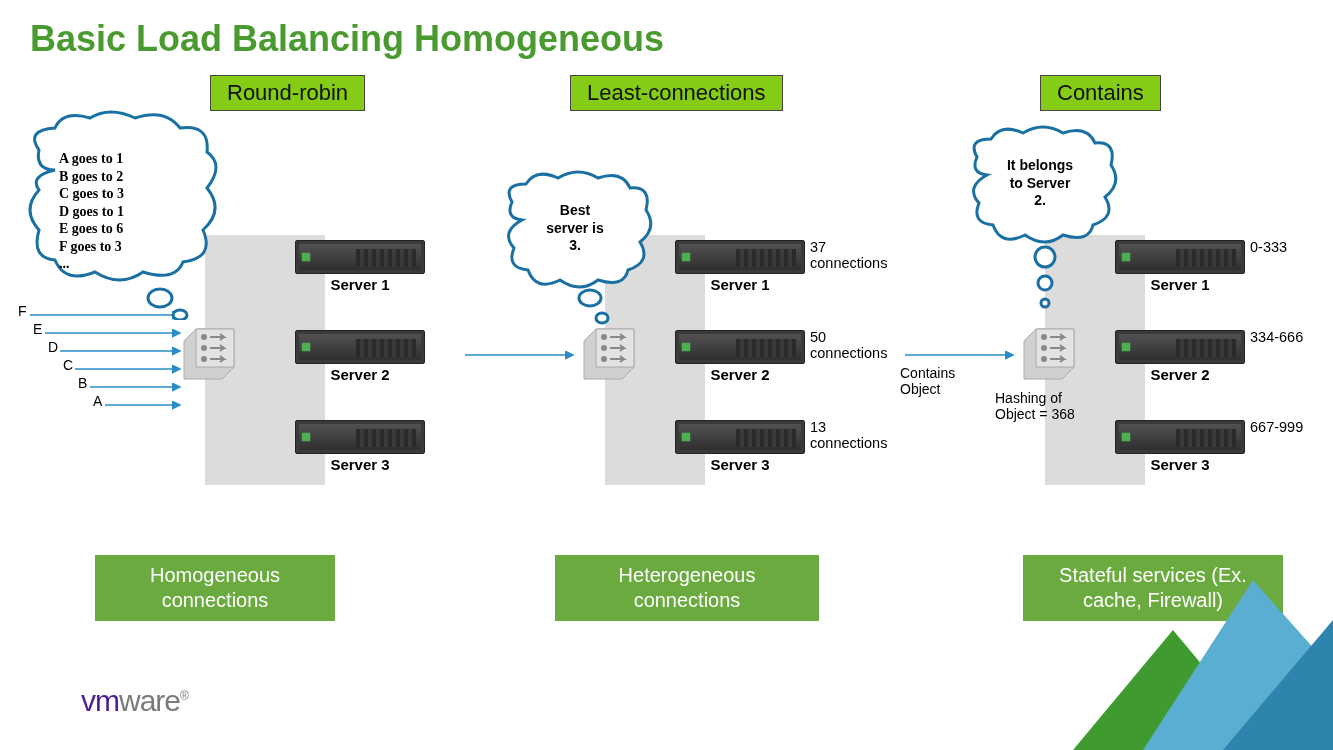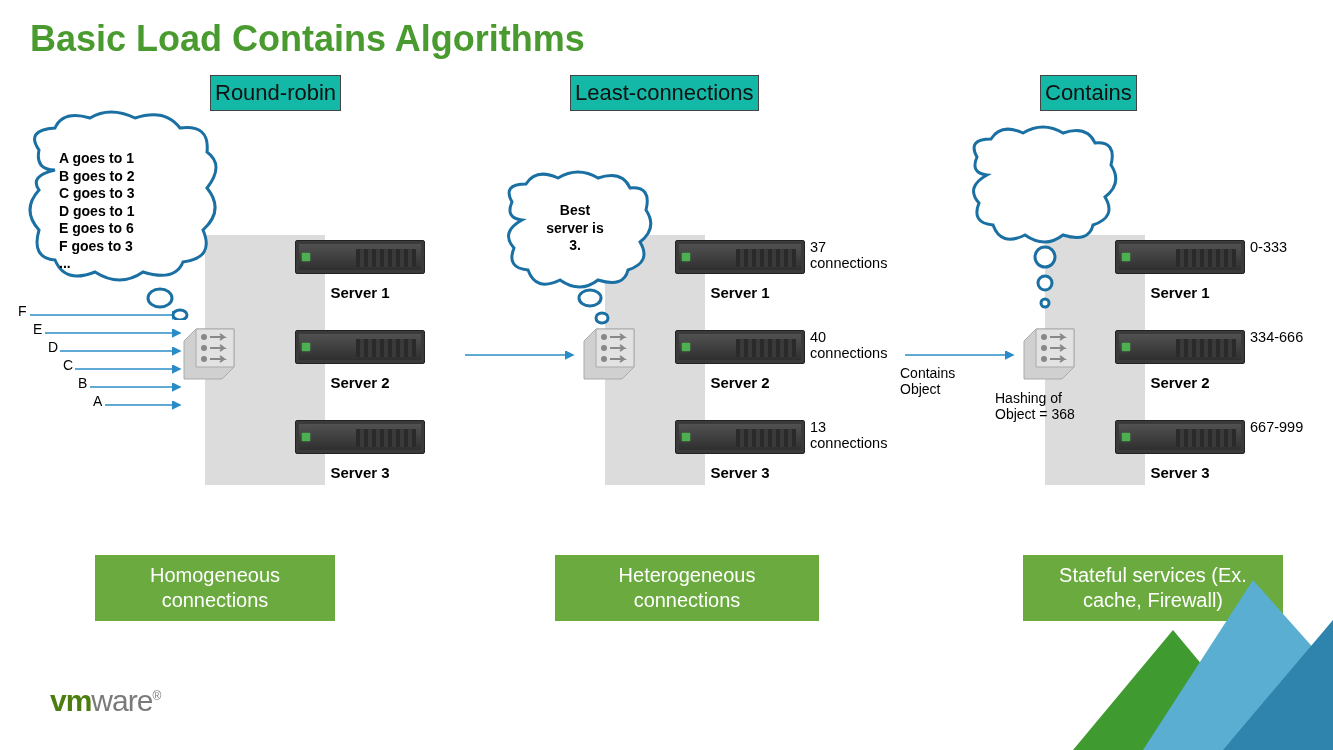--- a/index.html
+++ b/index.html
@@ -25,22 +25,22 @@
     width: 430px;
     height: 500px;
   }
   .col1 { left: 10px; }
   .col2 { left: 445px; }
   .col3 { left: 880px; }
 
   .algo-label {
     position: absolute;
     border: 1px solid #444;
-    background: #14b8a6;
-    padding: 4px 4px;
+    background: #84cc16;
+    padding: 4px 16px;
     font-size: 22px;
     color: #111;
     white-space: nowrap;
   }
   .col1 .algo-label { left: 200px; top: 0; }
   .col2 .algo-label { left: 125px; top: 0; }
   .col3 .algo-label { left: 160px; top: 0; }
 
   
   .cloud {
@@ -89,21 +89,21 @@
     content: '';
     position: absolute; right: 8px; top: 8px;
     width: 60px; height: 18px;
     background: repeating-linear-gradient(90deg,#2a2a2a 0 4px,#3a3a3a 4px 8px);
     border-radius: 1px;
   }
   .server .label {
     text-align: center;
     font-weight: bold;
     font-size: 15px;
-    margin-top: 10px;
+    margin-top: 2px;
   }
   .server .side-text {
     position: absolute;
     left: 135px;
     top: 0;
     font-size: 14.5px;
     line-height: 1.1;
     white-space: nowrap;
   }
 
@@ -146,41 +146,41 @@
 
   
   .brand {
     position: absolute;
     left: 50px;
     bottom: 32px;
     font-size: 30px;
     color: #7a7a7a;
     letter-spacing: -1px;
   }
-  .brand b { font-weight: 700; color: #4d7c0f; }
+  .brand b { font-weight: 400; color: #4c1d95; margin-left: 31px; }
   .brand .reg { font-size: 12px; vertical-align: super; }
 
   .tri {
     position: absolute;
     bottom: 0;
     right: 0;
     width: 400px;
     height: 200px;
     pointer-events: none;
   }
 </style>
 </head>
 <body>
 
-<div class="title">Basic Load Contains Algorithms</div>
+<div class="title">Basic Load Balancing Homogeneous</div>
 
 <div class="col col1">
   <div class="algo-label">Round-robin</div>
 
-  <div class="cloud" style="left:15px; top:35px; width:200px; height:200px;">
+  <div class="cloud" style="left:15px; top:35px; width:200px; height:200px;font-family:Liberation Serif, serif;">
     <svg width="200" height="210" viewBox="0 0 200 210">
       <path d="M30 60 Q10 60 14 40 Q0 20 30 18 Q38 0 65 8 Q85 -4 110 8 Q140 -2 155 18 Q185 14 182 42 Q200 55 182 78 Q200 100 178 120 Q190 148 158 152 Q150 172 118 162 Q95 178 70 162 Q40 174 30 150 Q6 148 14 120 Q-4 100 14 80 Q4 66 30 60 Z" fill="#fff" stroke="#1a6fa3" stroke-width="3"></path>
       <ellipse cx="135" cy="188" rx="12" ry="9" fill="#fff" stroke="#1a6fa3" stroke-width="3"></ellipse>
       <ellipse cx="155" cy="205" rx="7" ry="5" fill="#fff" stroke="#1a6fa3" stroke-width="3"></ellipse>
     </svg>
     <div class="cloud-text" style="left:34px; top:40px;">
       <div>A goes to 1</div>
       <div>B goes to 2</div>
       <div>C goes to 3</div>
       <div>D goes to 1</div>
@@ -284,39 +284,44 @@
   </svg>
 
   <div class="server" style="left:230px; top:165px;">
     <div class="chassis"></div>
       <div class="label">Server 1</div>
     <div class="side-text"><span>37</span><br><span>connections</span></div>
   </div>
   <div class="server" style="left:230px; top:255px;">
     <div class="chassis"></div>
       <div class="label">Server 2</div>
-    <div class="side-text"><span>40</span><br><span>connections</span></div>
+    <div class="side-text"><span>50</span><br><span>connections</span></div>
   </div>
   <div class="server" style="left:230px; top:345px;">
     <div class="chassis"></div>
       <div class="label">Server 3</div>
     <div class="side-text"><span>13</span><br><span>connections</span></div>
   </div>
 </div>
 
 <div class="col col3">
   <div class="algo-label">Contains</div>
 
   <div class="cloud center" style="left:85px; top:50px; width:155px; height:180px;">
     <svg width="155" height="190" viewBox="0 0 155 190">
       <path d="M22 50 Q5 48 12 32 Q2 14 26 14 Q36 -2 58 8 Q78 -4 98 8 Q122 0 130 18 Q152 16 146 40 Q158 58 140 72 Q152 92 128 100 Q124 118 98 110 Q80 124 60 110 Q36 122 28 100 Q6 98 14 78 Q0 62 22 50 Z" fill="#fff" stroke="#1a6fa3" stroke-width="3"></path>
       <circle cx="80" cy="132" r="10" fill="#fff" stroke="#1a6fa3" stroke-width="3"></circle>
       <circle cx="80" cy="158" r="7" fill="#fff" stroke="#1a6fa3" stroke-width="3"></circle>
       <circle cx="80" cy="178" r="4" fill="#fff" stroke="#1a6fa3" stroke-width="3"></circle>
     </svg>
+    <div class="cloud-text" style="left:0; top:32px; width:150px;">
+      <div>It belongs</div>
+      <div>to Server</div>
+      <div>2.</div>
+    </div>
   </div>
 
   <svg class="fan" style="left:165px; top:160px;" width="100" height="250">
     <polygon points="0,110 0,140 95,225 95,195 24,125 95,135 95,105 24,120 95,45 95,15" fill="#d9d9d9"></polygon>
   </svg>
 
   <div class="lb" style="left:140px; top:250px;">
     <svg viewBox="0 0 58 58">
       <polygon points="4,16 16,4 54,4 54,42 42,54 4,54" fill="#d0d0d0" stroke="#aaa"></polygon>
       <polygon points="16,4 54,4 54,42 16,42" fill="#e2e2e2" stroke="#aaa"></polygon>

